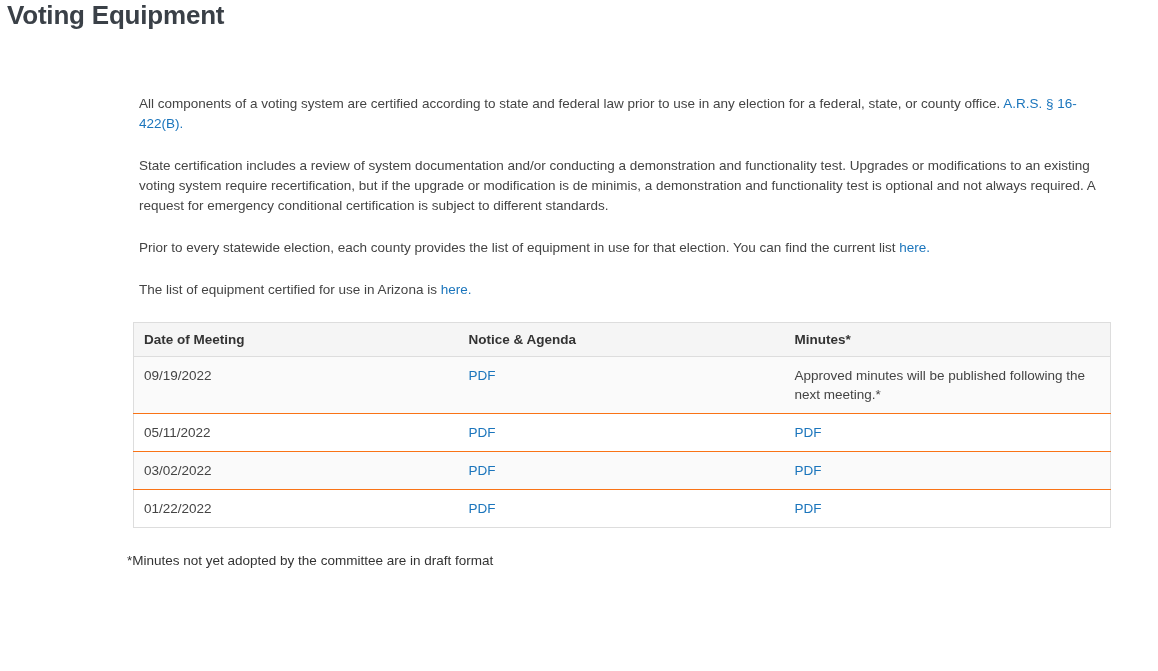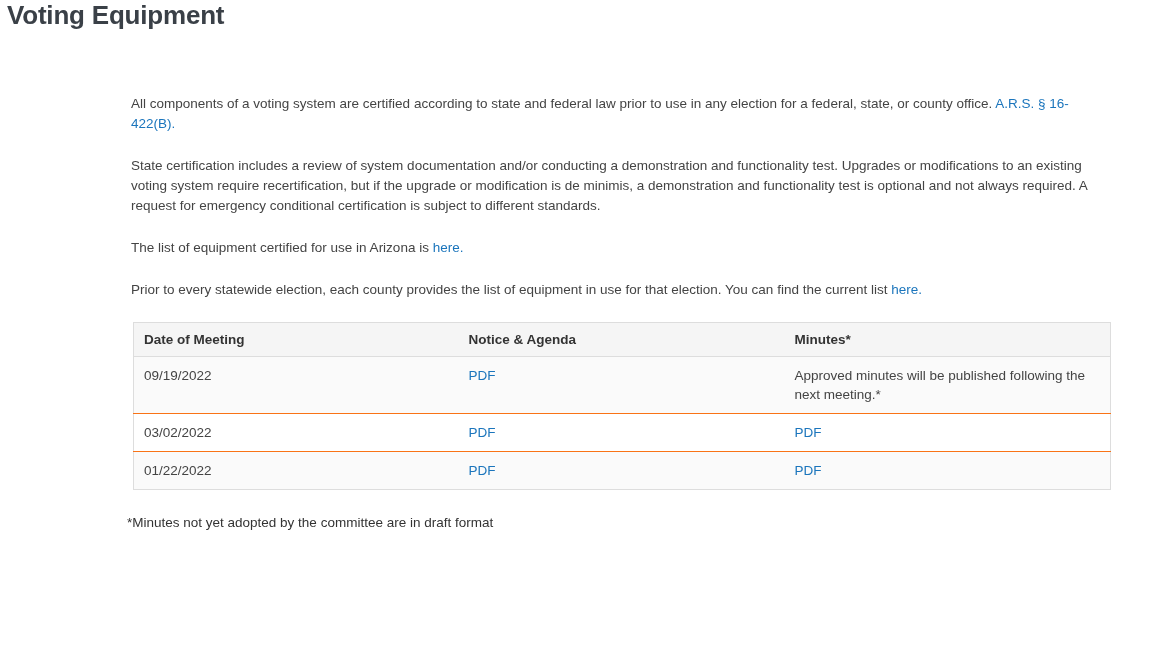--- a/index.html
+++ b/index.html
@@ -28,21 +28,21 @@
   .section-title {
     font-size: 20px;
     font-weight: 700;
     color: #363c45;
     margin: 0 0 26px 0;
   }
   p.body-text {
     font-size: 13.5px;
     line-height: 20px;
     color: #444444;
-    margin: 0 0 22px 4px;
+    margin: 0 0 22px 12px;
   }
   a.link {
     color: #1b75bc;
     text-decoration: none;
   }
   table.meetings {
     border-collapse: collapse;
     width: 977px;
     margin: 6px 0 0 6px;
     border: 1px solid #dddddd;
@@ -82,23 +82,23 @@
 
 <h1 class="page-title">Voting Equipment</h1>
 
 <div class="content">
 
 
   <p class="body-text"><span>All components of a voting system are certified according to state and federal law prior to use in any election for a federal, state, or county office.</span> <a class="link" href="#">A.R.S. § 16-422(B).</a></p>
 
   <p class="body-text">State certification includes a review of system documentation and/or conducting a demonstration and functionality test. Upgrades or modifications to an existing voting system require recertification, but if the upgrade or modification is de minimis, a demonstration and functionality test is optional and not always required. A request for emergency conditional certification is subject to different standards.</p>
 
+  <p class="body-text"><span>Prior to every statewide election, each county provides the list of equipment in use for that election. You can find the current list</span> <a class="link" href="#">here.</a></p>
+
   <p class="body-text"><span>The list of equipment certified for use in Arizona is</span> <a class="link" href="#">here.</a></p>
-
-  <p class="body-text"><span>Prior to every statewide election, each county provides the list of equipment in use for that election. You can find the current list</span> <a class="link" href="#">here.</a></p>
 
 
   <table class="meetings">
     <colgroup>
         <col class="c1">
         <col class="c2">
         <col class="c3">
       </colgroup>
     <thead>
       <tr>
@@ -107,20 +107,25 @@
         <th>Minutes*</th>
       </tr>
     </thead>
     <tbody>
       <tr>
         <td>09/19/2022</td>
         <td><a class="link" href="#">PDF</a></td>
         <td><span class="row1-minutes">Approved minutes will be published following the next meeting.*</span></td>
       </tr>
       <tr>
+        <td>05/11/2022</td>
+        <td><a class="link" href="#">PDF</a></td>
+        <td><a class="link" href="#">PDF</a></td>
+      </tr>
+      <tr>
         <td>03/02/2022</td>
         <td><a class="link" href="#">PDF</a></td>
         <td><a class="link" href="#">PDF</a></td>
       </tr>
       <tr>
         <td>01/22/2022</td>
         <td><a class="link" href="#">PDF</a></td>
         <td><a class="link" href="#">PDF</a></td>
       </tr>
     </tbody>

